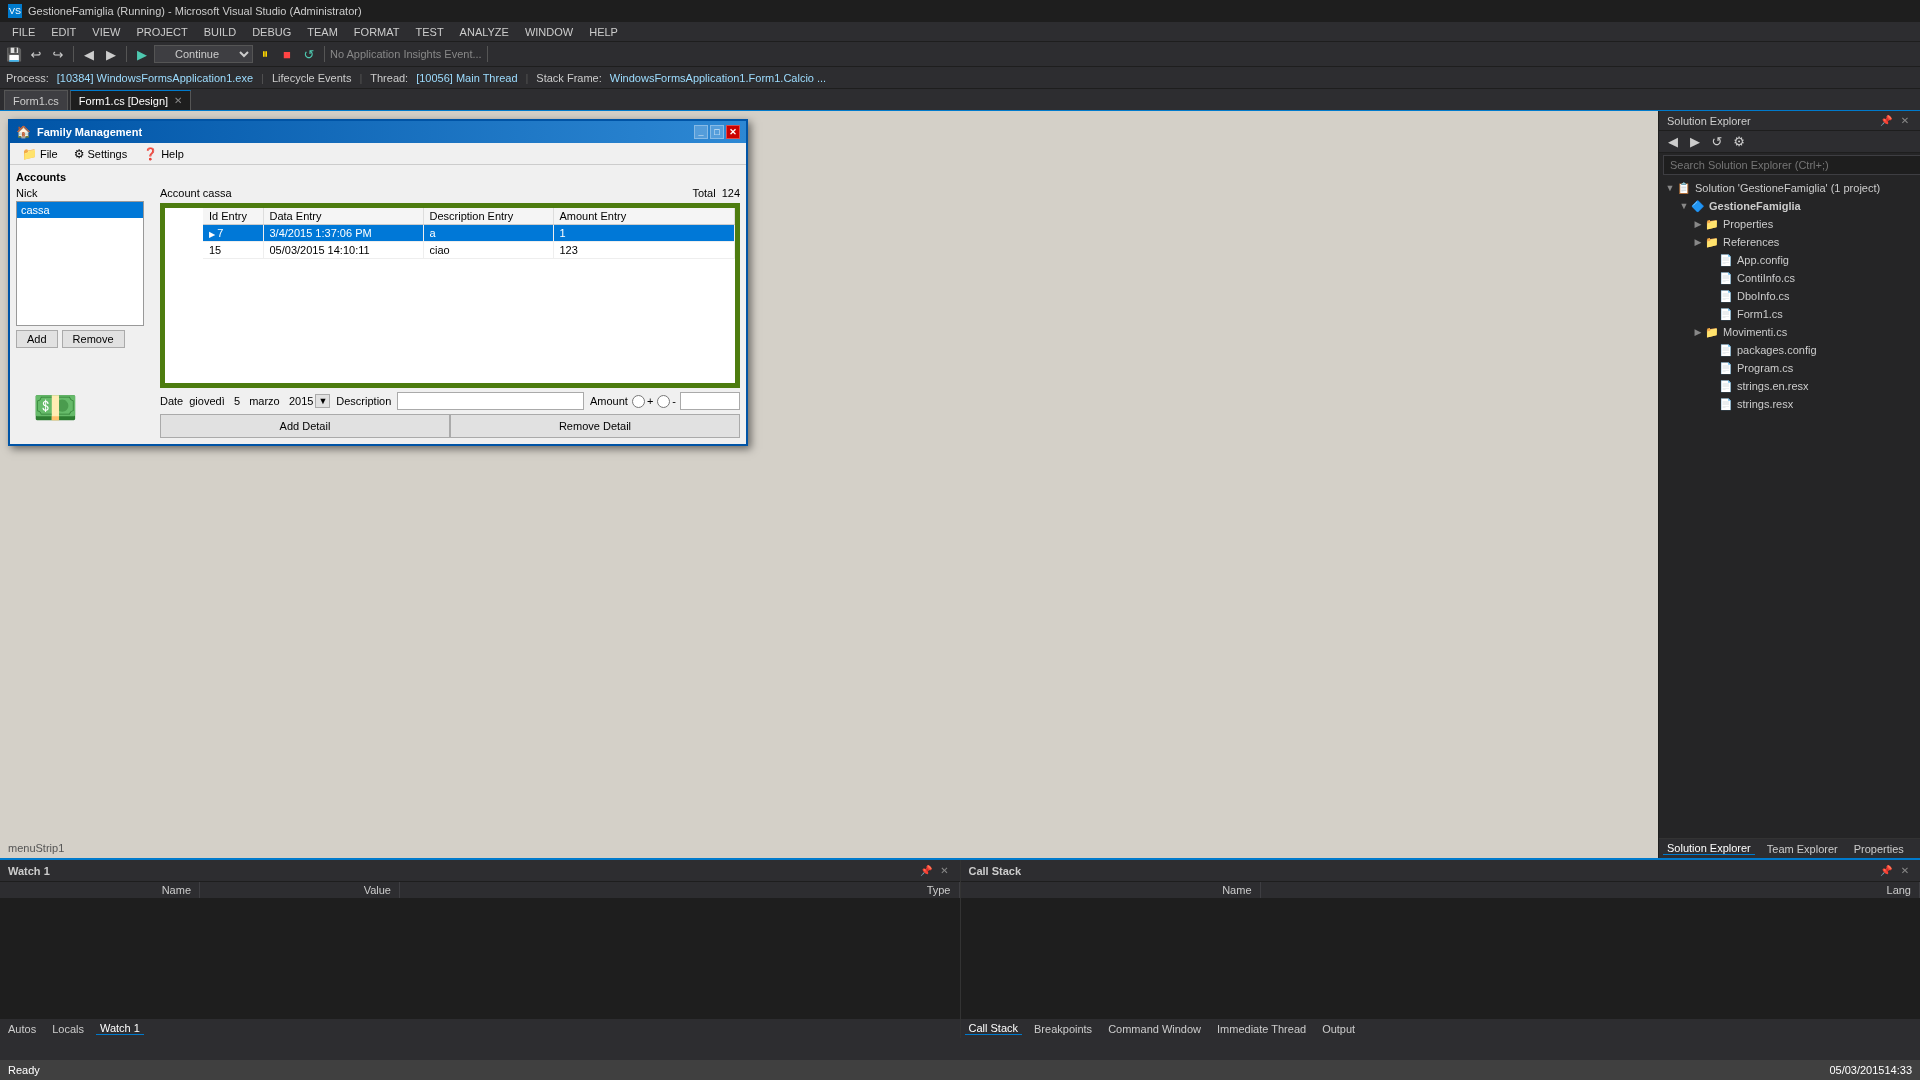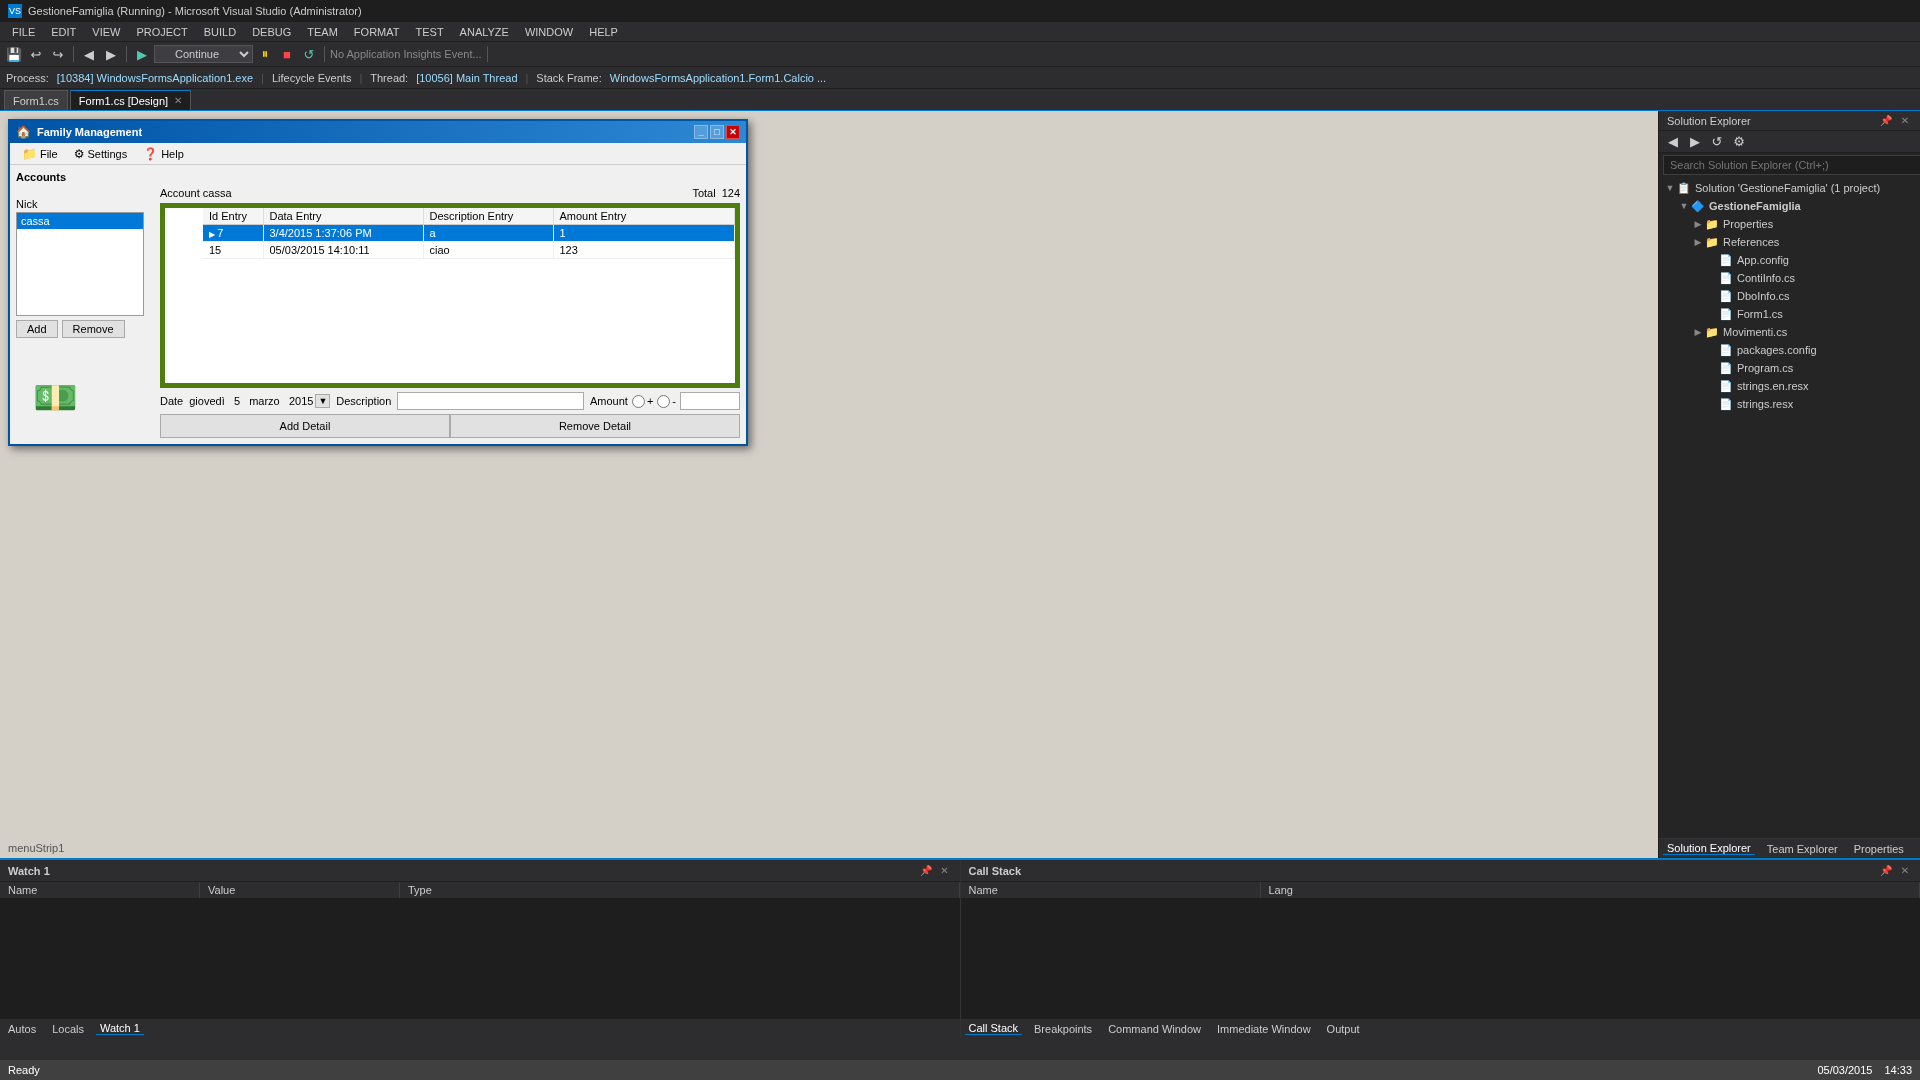--- a/index.html
+++ b/index.html
@@ -293,21 +293,21 @@
     .accounts-list {
       width: 128px;
     }
     .nick-label {
       font-size: 11px;
       color: #000;
       margin-bottom: 2px;
     }
     .accounts-listbox {
       width: 128px;
-      height: 104px;
+      height: 125px;
       border: 1px solid #999;
       background: white;
       overflow-y: auto;
     }
     .listbox-item {
       padding: 2px 4px;
       font-size: 11px;
       cursor: pointer;
       color: #000;
     }
@@ -505,20 +505,21 @@
     .grid-header {
       display: flex;
       background: #2d2d30;
       border-bottom: 1px solid #1e1e1e;
     }
     .grid-col-header {
       padding: 2px 8px;
       font-size: 11px;
       color: #ccc;
       border-right: 1px solid #3e3e42;
+      text-align: right;
     }
     .grid-col-name { width: 200px; }
     .grid-col-value { width: 200px; }
     .grid-col-type { flex: 1; }
 
     .callstack-grid-col-name { width: 300px; }
     .callstack-grid-col-lang { flex: 1; }
 
     
     .bottom-tabs {
@@ -547,21 +548,21 @@
       padding: 0 8px;
       font-size: 11px;
       color: white;
       justify-content: space-between;
       position: fixed;
       bottom: 0;
       left: 0;
       right: 0;
     }
     .statusbar-left { display: flex; align-items: center; gap: 12px; }
-    .statusbar-right { display: flex; align-items: center; gap: 12px; }
+    .statusbar-right { display: flex; align-items: center; }
 
     
     .menustrip-label {
       position: absolute;
       bottom: 8px;
       left: 15px;
       font-size: 11px;
       color: #ccc;
     }
   </style>
@@ -886,21 +887,21 @@
     </div>
     <div class="grid-header">
       <div class="grid-col-header callstack-grid-col-name">Name</div>
       <div class="grid-col-header callstack-grid-col-lang">Lang</div>
     </div>
     <div style="flex:1;background:#1e1e1e"></div>
     <div class="bottom-tabs">
       <span class="bottom-tab active">Call Stack</span>
       <span class="bottom-tab">Breakpoints</span>
       <span class="bottom-tab">Command Window</span>
-      <span class="bottom-tab">Immediate Window</span>
+      <span class="bottom-tab">Immediate Thread</span>
       <span class="bottom-tab">Output</span>
     </div>
   </div>
 
 </div>
 
 <div class="statusbar">
   <div class="statusbar-left">
     <span>Ready</span>
   </div>

